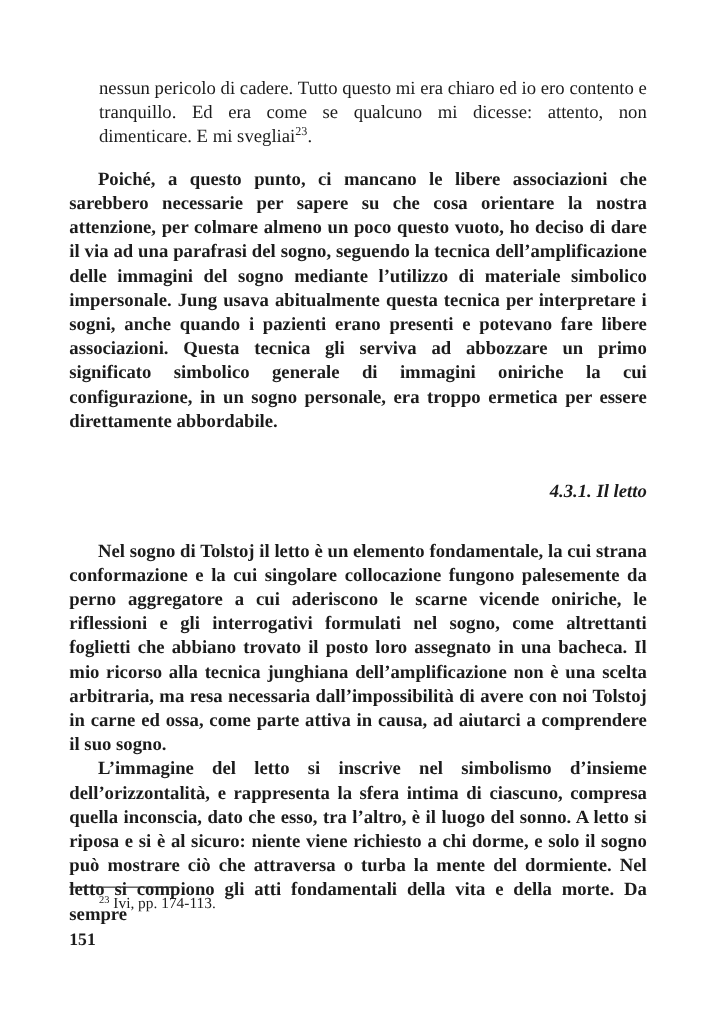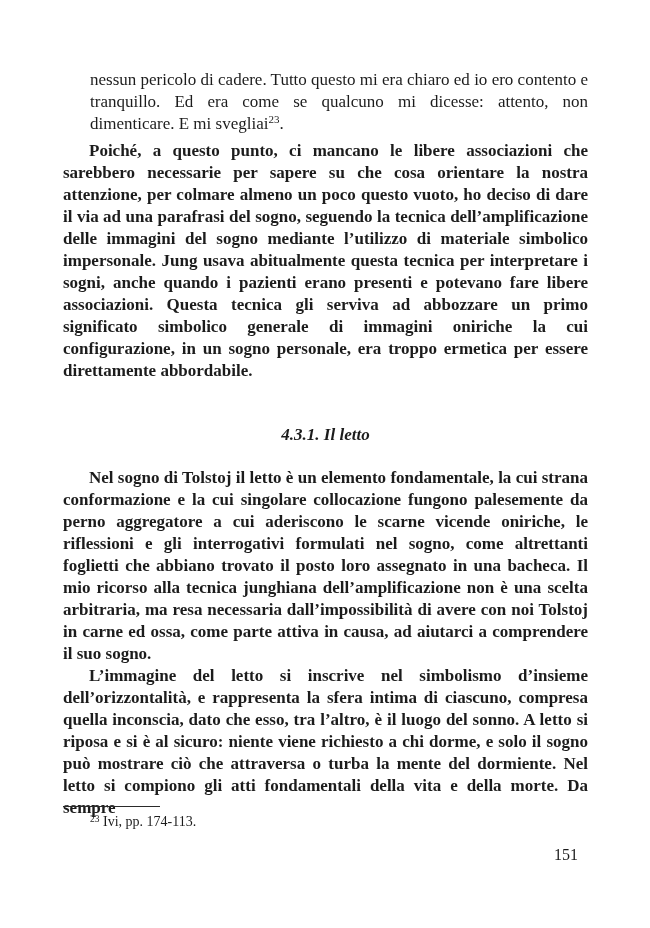--- a/index.html
+++ b/index.html
@@ -17,60 +17,60 @@
   }
   .content {
     position: absolute;
     left: 63px; top: 69px; width: 525px;
     font-size: 17px; line-height: 22px;
     text-align: justify;
   }
   .quote {
     display: block;
     margin-left: 27px;
-    margin-bottom: 5px;
+    margin-bottom: 17px;
     font-style: normal;
   }
   sup.ref {
     font-size: 11px;
     line-height: 0;
     vertical-align: 6px;
   }
   .body-par { text-indent: 26px; font-weight: bold; }
   .section-heading {
     font-size: 17px;
     line-height: 22px;
     font-weight: bold;
     font-style: italic;
-    text-align: center;
+    text-align: right;
     margin-top: 42px;
-    margin-bottom: 21px;
+    margin-bottom: 32px;
   }
   .footnote-area {
     position: absolute;
     left: 63px; top: 806px; width: 525px;
   }
   .footnote-rule {
     width: 97px; height: 0;
     border-top: 1px solid #2a2a2a;
     margin-bottom: 6px;
   }
   .footnote {
     font-size: 14px;
     line-height: 18px;
     text-indent: 27px;
     text-align: left;
   }
   .footnote sup.ref { font-size: 9.5px; vertical-align: 4px; }
   .page-number {
     position: absolute;
     left: 63px; top: 845px; width: 525px;
-    text-align: right;
+    text-align: left;
     padding-right: 10px;
-    font-size: 16px; line-height: 20px;
+    font-size: 16px; line-height: 20px; font-weight: bold;
   }
 </style>
 </head>
 <body>
 
 <div class="page">
 
   <div class="content">
 
     <blockquote class="quote"><span>nessun pericolo di cadere. Tutto questo mi era chiaro ed io ero contento e tranquillo. Ed era come se qualcuno mi dicesse: attento, non dimenticare. E mi svegliai</span><sup class="ref">23</sup><span>.</span></blockquote>

